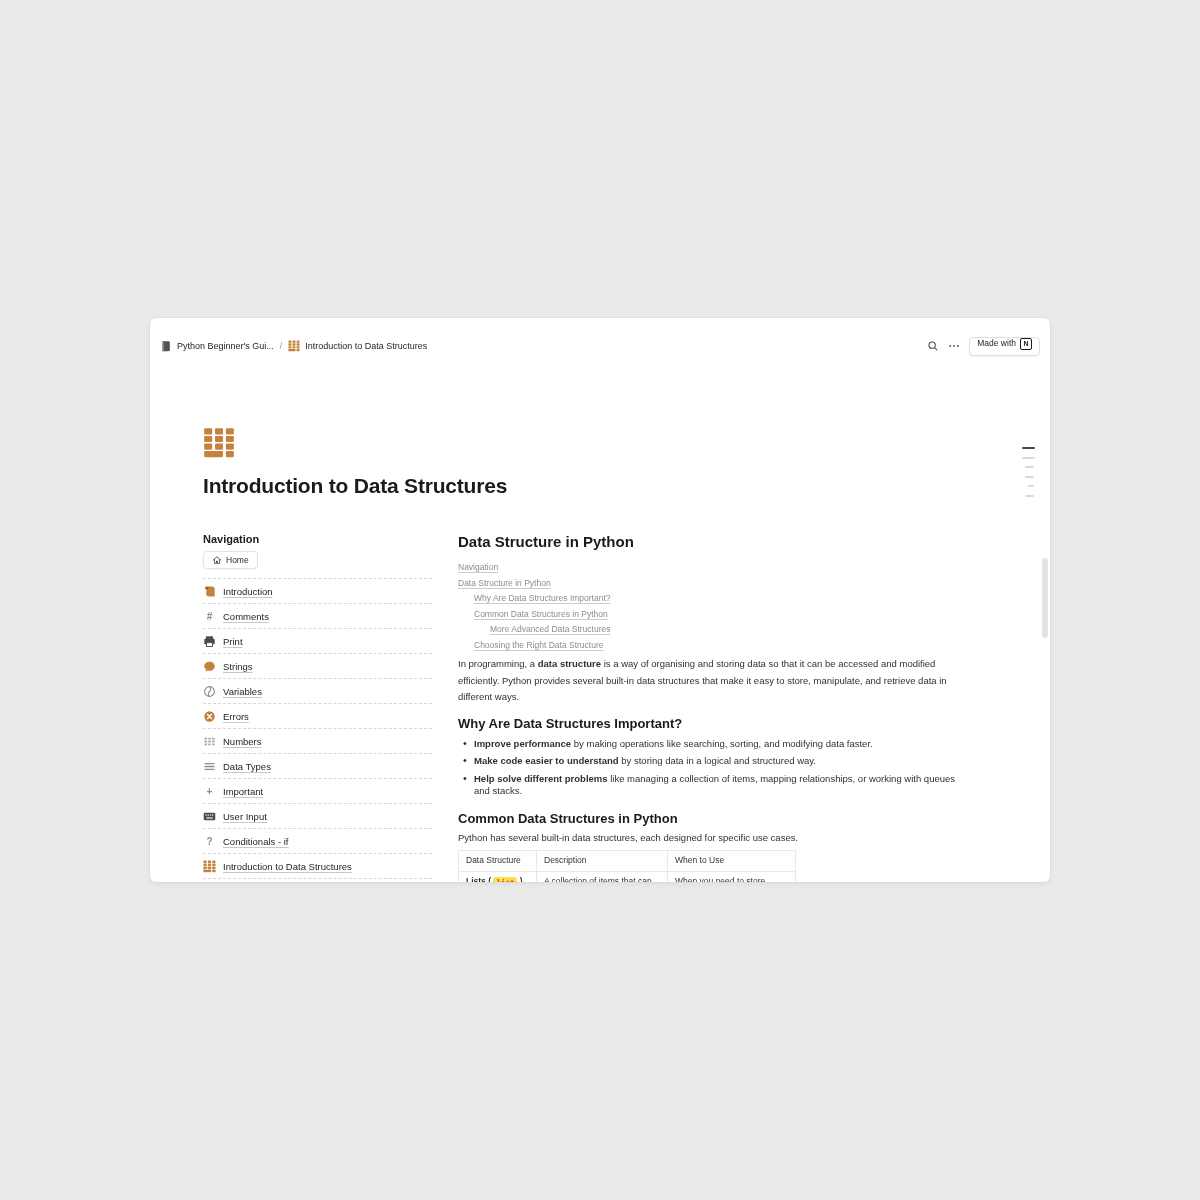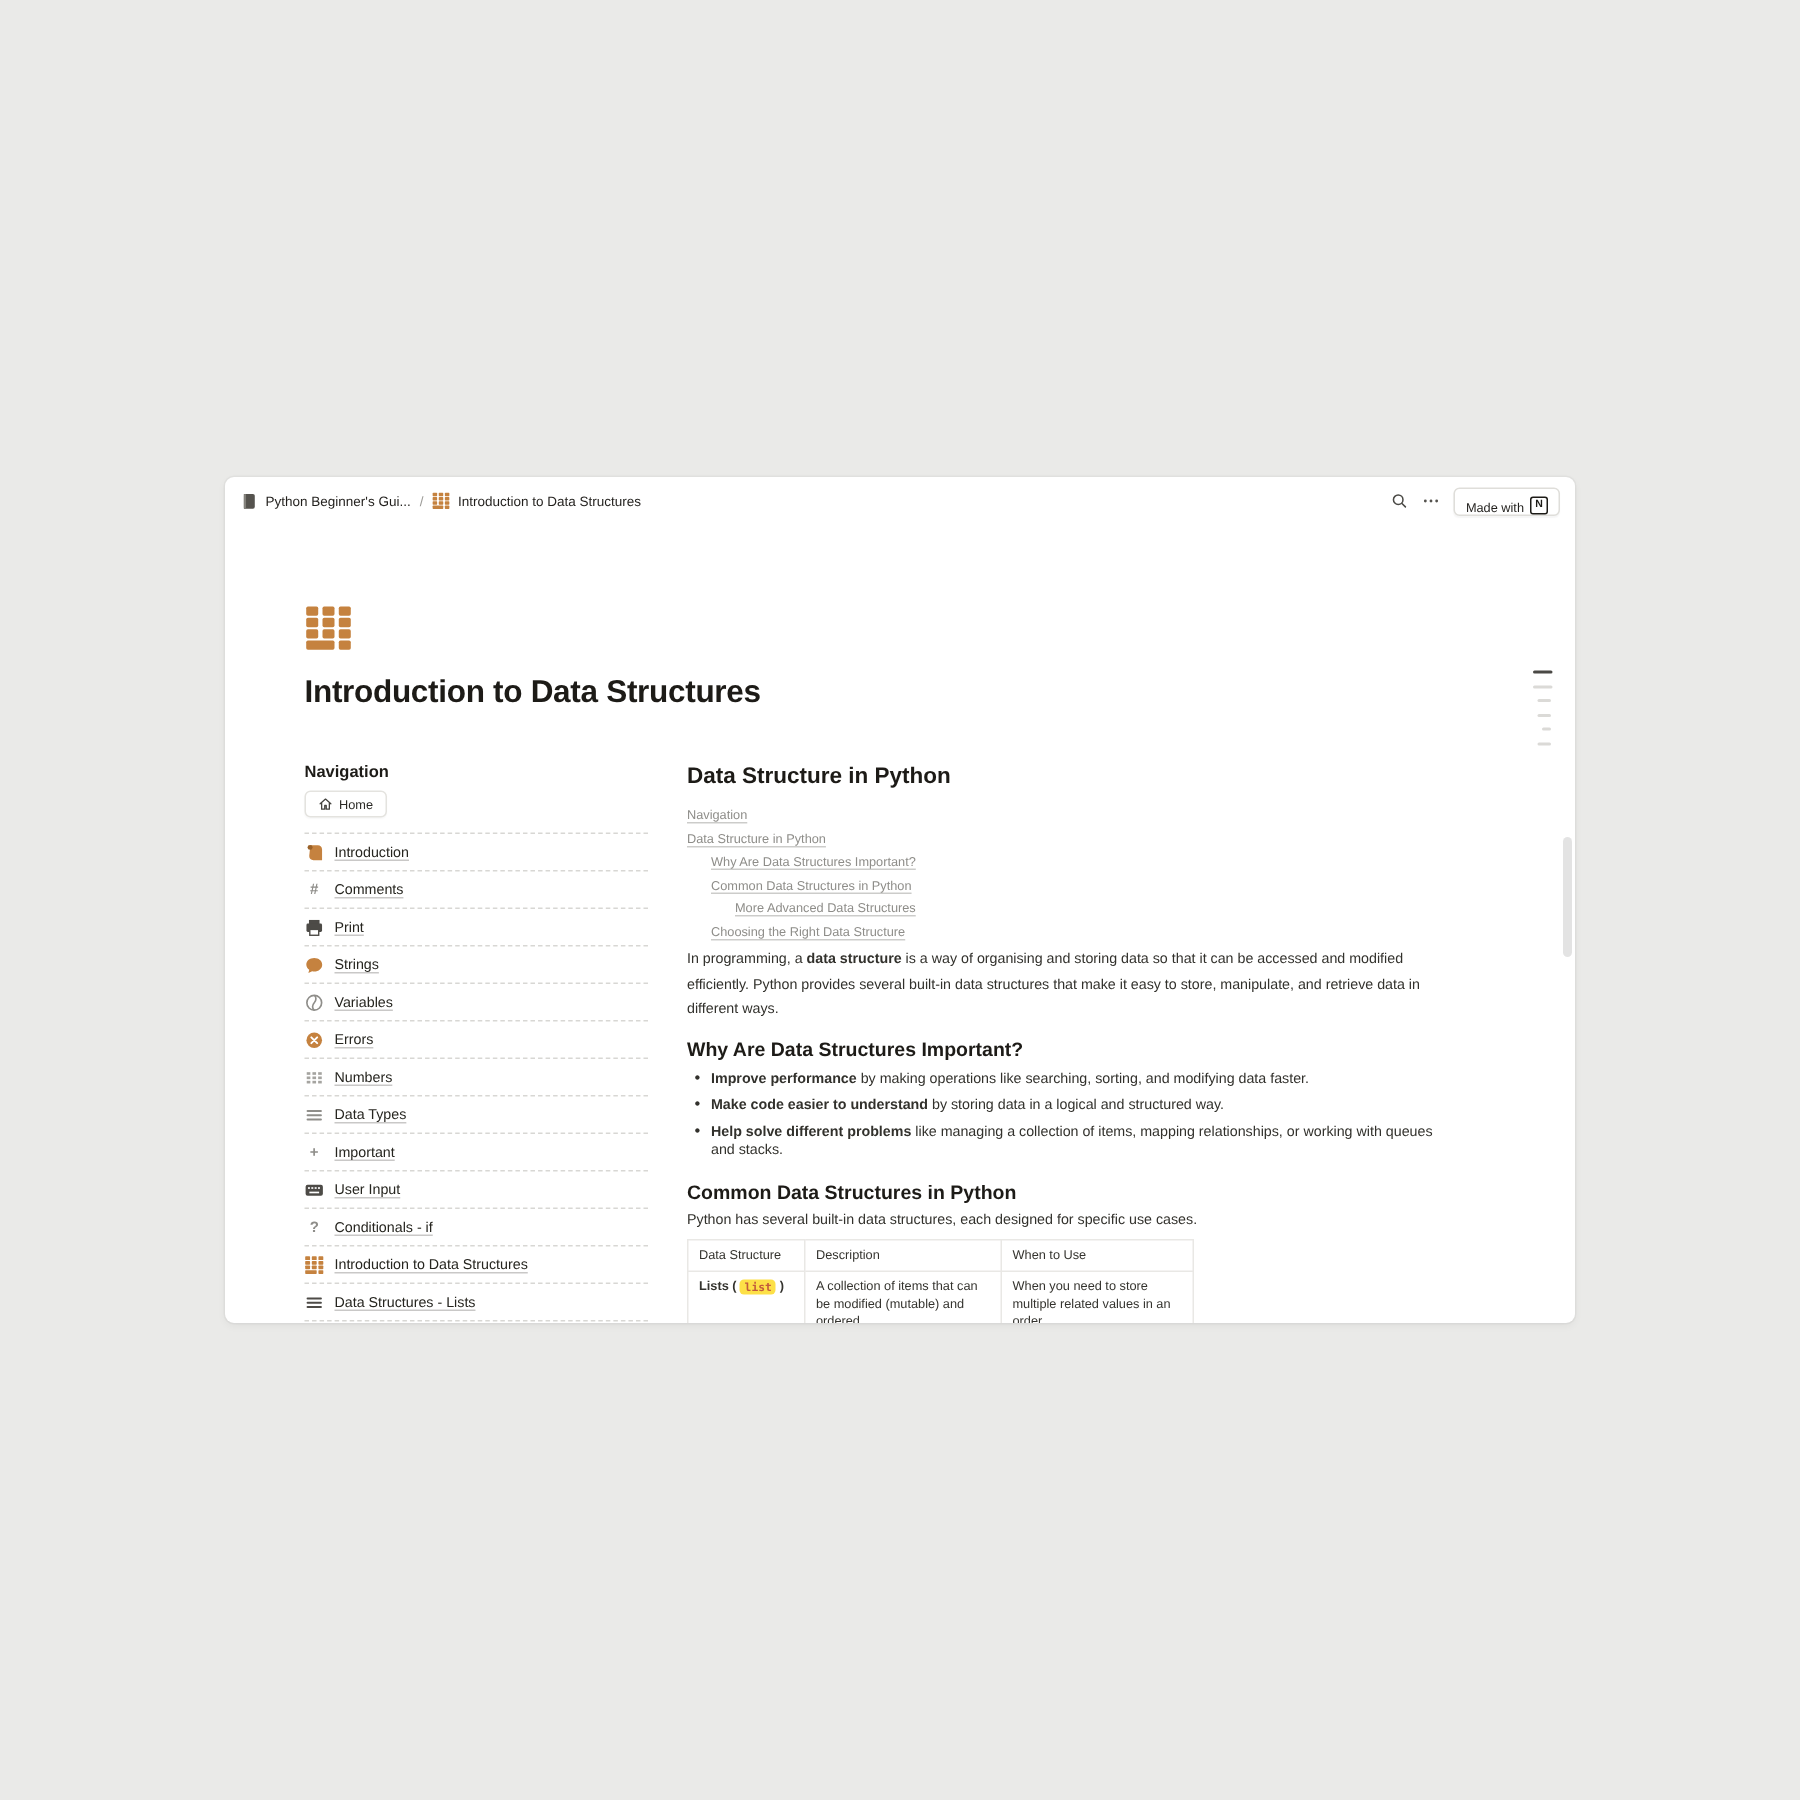--- a/index.html
+++ b/index.html
@@ -2,25 +2,25 @@
 <html><head>
 <meta charset="utf-8">
 <style>
   html,body{margin:0;padding:0;}
   #canvas{position:relative;width:1200px;height:1200px;background:#EAEAE8;overflow:hidden;
           font-family:"Liberation Sans",sans-serif;-webkit-font-smoothing:antialiased;}
   .window{position:absolute;left:150px;top:318px;width:900px;height:564px;background:#FFFFFF;
           border-radius:6px;box-shadow:0 0 0 1px rgba(0,0,0,.03),0 2px 6px rgba(0,0,0,.05);overflow:hidden;}
 
   
-  .topbar{height:24px;display:flex;align-items:center;padding:4px 10px;font-size:9px;color:#211F1C;}
+  .topbar{height:24px;display:flex;align-items:center;padding:16px 10px;font-size:9px;color:#211F1C;}
   .crumbs{display:flex;align-items:center;gap:5px;cursor:pointer;}
   .crumb-sep{color:#9B9A96;padding:0 1px;}
   .tb-right{margin-left:auto;display:flex;align-items:center;gap:9px;}
-  .made-btn{display:flex;align-items:flex-end;gap:4px;border:1px solid #DFDEDA;border-radius:4px;height:17px;
+  .made-btn{display:flex;align-items:flex-start;gap:4px;border:1px solid #DFDEDA;border-radius:4px;height:17px;
             padding:0 7px;font-size:8.5px;color:#211F1C;background:#fff;box-shadow:0 1px 1px rgba(0,0,0,.04);}
   .nlogo{display:inline-flex;align-items:center;justify-content:center;width:10px;height:10px;border:1px solid #1D1B17;
          border-radius:2px;font-size:7px;font-weight:700;color:#1D1B17;}
   .icon12{width:12px;height:12px;display:inline-flex;}
 
   
   .page-inner{padding:53px 0 0 53px;width:757px;}
   .page-icon{width:32px;height:32px;display:block;}
   .page-title{font-size:21px;font-weight:700;color:#1D1B17;margin:15px 0 0;letter-spacing:-.2px;}
 

